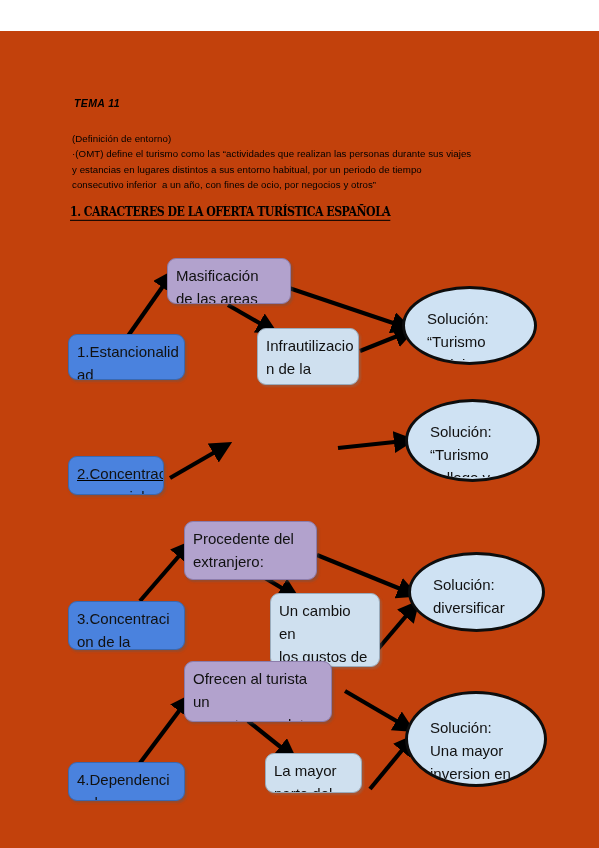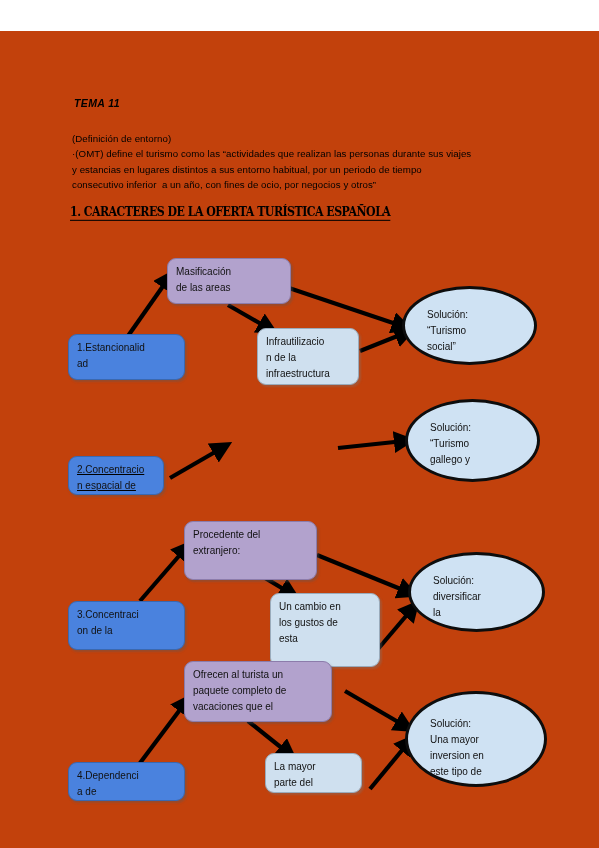--- a/index.html
+++ b/index.html
@@ -72,22 +72,22 @@
   }
 
   
   .node {
     position: absolute;
     box-sizing: border-box;
     overflow: hidden;
     display: block;
   }
   .node .txt {
-    font-size: 10px;
-    line-height: 16px;
+    font-size: 15px;
+    line-height: 23px;
     color: #111111;
     display: block;
   }
 
   .rect {
     border-radius: 9px;
     padding: 5px 8px 0 8px;
   }
   .rect.blue {
     background: #4a82de;

